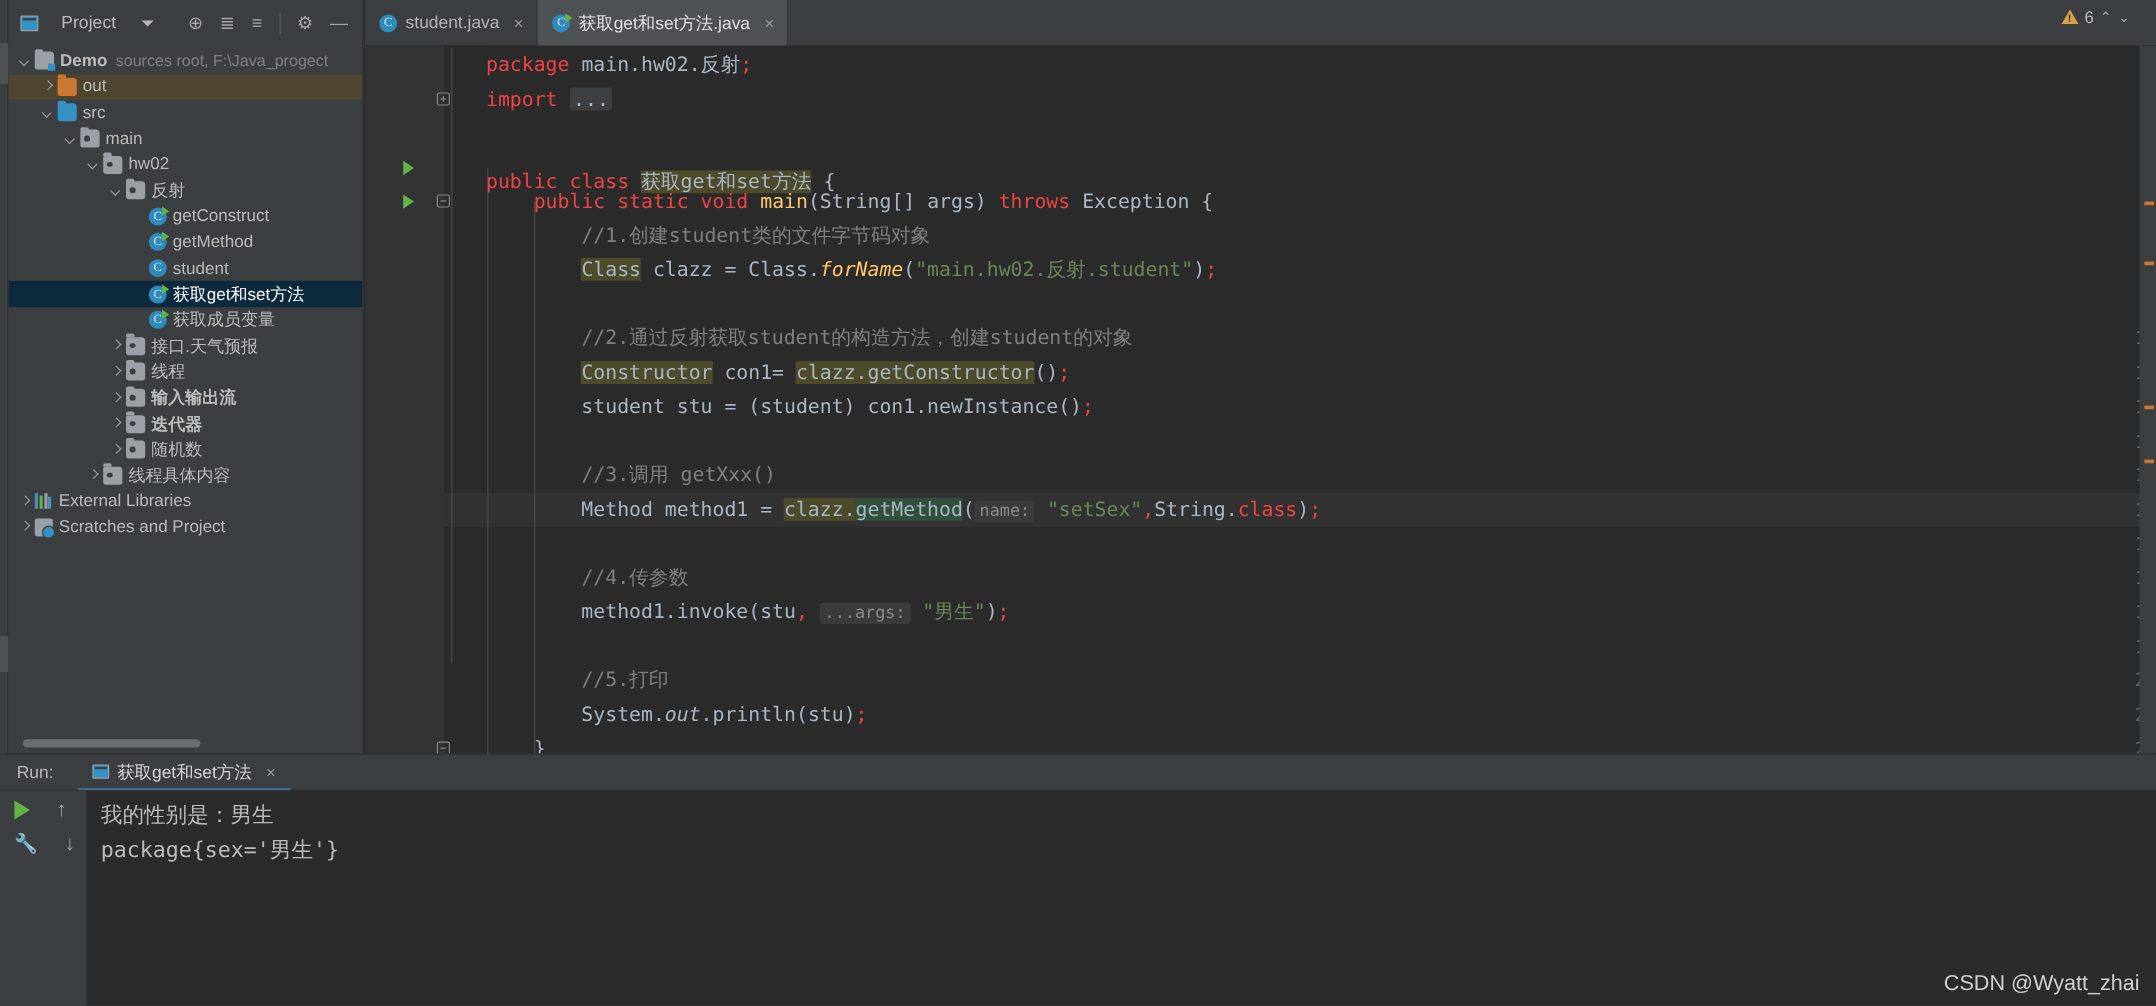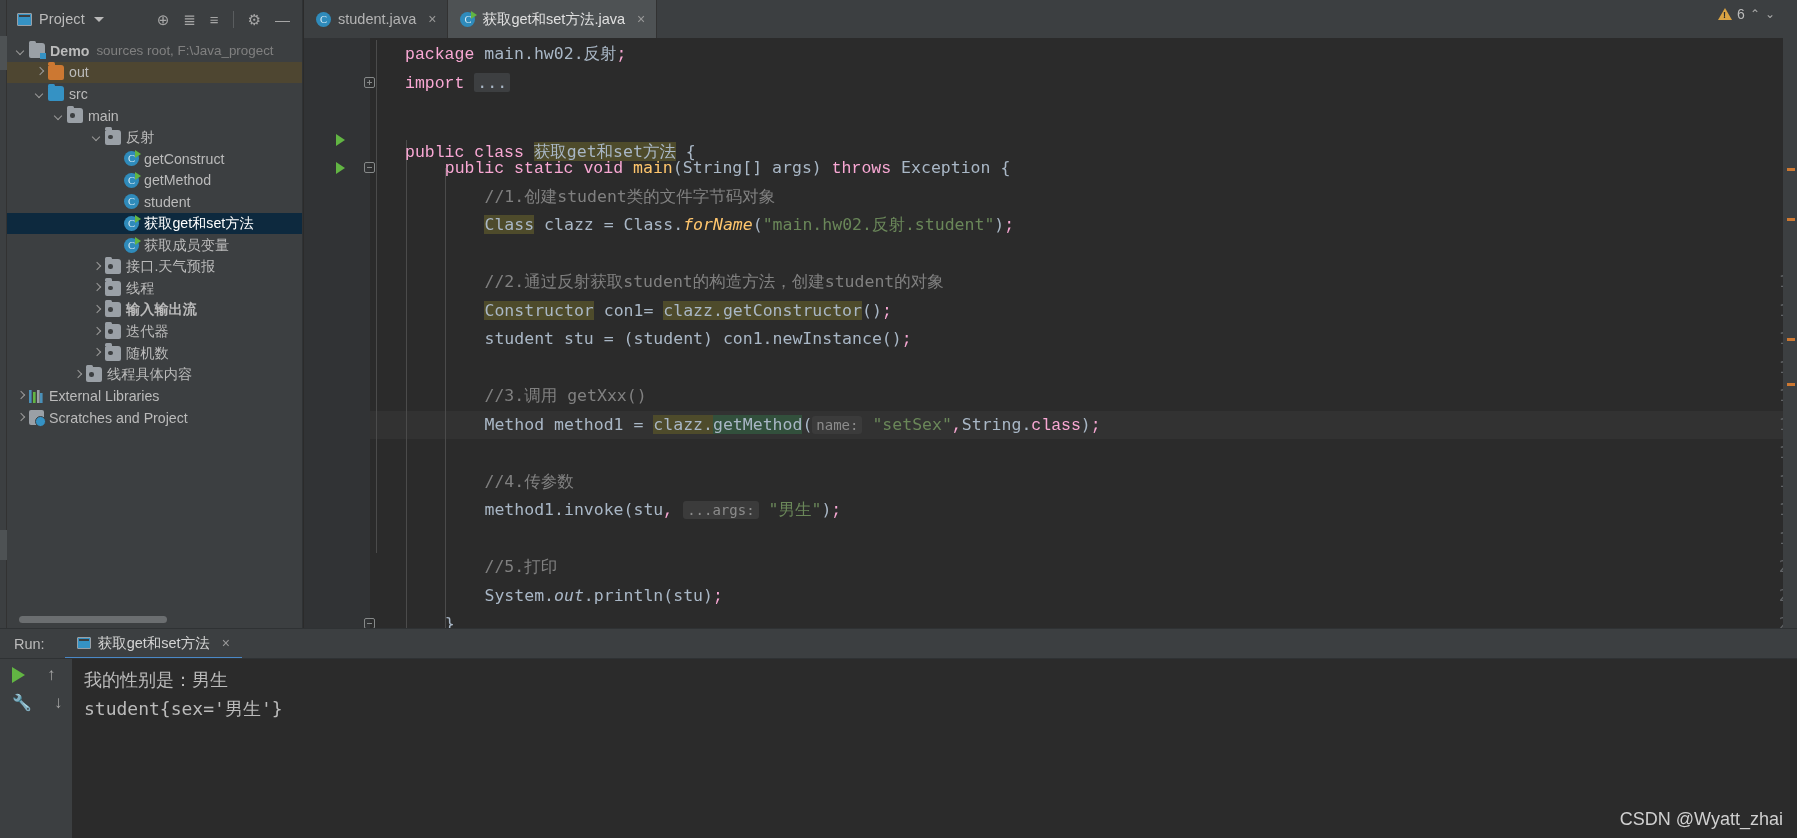--- a/index.html
+++ b/index.html
@@ -31,21 +31,21 @@
   
   .sidebar {
     position: absolute; left: 7px; top: 0;
     width: 296px; height: 628px;
     background: #3c3f41;
     border-right: 1px solid #2f3234;
     overflow: hidden;
   }
   .sb-header {
     height: 38px; display: flex; align-items: center;
-    padding-left: 10px; gap: 7px;
+    padding-left: 10px; gap: 19px;
     background: #3c3f41;
   }
   .sb-title {
     color: #bbbbbb; font-size: 14.5px; letter-spacing: .1px;
   }
   .proj-icon {
     width: 15px; height: 13px;
     border: 1.6px solid #9aa0a6;
     border-radius: 1px;
     background: #3592c4;
@@ -234,21 +234,21 @@
   }
   .cline {
     position: absolute; left: 0; height: 28.5px; line-height: 28.5px;
     white-space: pre; color: #a9b7c6;
   }
   .caretline {
     position: absolute; left: 66px; width: 1427px; height: 28.5px;
     background: #323232;
   }
   
-  .kw  { color: #f9a8d4; font-family: Liberation Mono, monospace; }
+  .kw  { color: #ef4444; }
   .str { color: #6a8759; }
   .cmt { color: #808080; }
   .mth { color: #ffc66d; }
   .sfi { color: #a9b7c6; font-style: italic; }
   .sfim{ color: #ffc66d; font-style: italic; }
   .hl  { background: #4e4b2b; }
   .hl2 { background: #32503c; }
   .hint{
     background:#3b3b3b; color:#8c8c8c; border-radius:3px;
     padding:1px 4px; font-size:14px;
@@ -380,20 +380,25 @@
         <div class="node" style="padding-left: 27px;">
           <span class="arrow down"></span>
           <span class="ic folder-blue"></span>
           <span>src</span>
         </div>
         <div class="node" style="padding-left: 46px;">
           <span class="arrow down"></span>
           <span class="ic folder-gray"></span>
           <span>main</span>
         </div>
+        <div class="node" style="padding-left: 65px;">
+          <span class="arrow down"></span>
+          <span class="ic folder-gray"></span>
+          <span>hw02</span>
+        </div>
         <div class="node" style="padding-left: 84px;">
           <span class="arrow down"></span>
           <span class="ic folder-gray"></span>
           <span>反射</span>
         </div>
         <div class="node" style="padding-left: 103px;">
           <span class="arrow none"></span>
           <span class="ic cls run">C</span>
           <span>getConstruct</span>
         </div>
@@ -425,21 +430,21 @@
         <div class="node" style="padding-left: 84px;">
           <span class="arrow right"></span>
           <span class="ic folder-gray"></span>
           <span>线程</span>
         </div>
         <div class="node" style="padding-left: 84px; font-weight: bold;">
           <span class="arrow right"></span>
           <span class="ic folder-gray"></span>
           <span>输入输出流</span>
         </div>
-        <div class="node" style="padding-left: 84px;">
+        <div class="node" style="padding-left: 84px; font-weight: bold;">
           <span class="arrow right"></span>
           <span class="ic folder-gray"></span>
           <span>迭代器</span>
         </div>
         <div class="node" style="padding-left: 84px;">
           <span class="arrow right"></span>
           <span class="ic folder-gray"></span>
           <span>随机数</span>
         </div>
         <div class="node" style="padding-left: 65px;">
@@ -560,18 +565,18 @@
         <span class="play-tri"></span>
         <span class="arr-up">↑</span>
       </div>
       <div class="run-side-row">
         <span class="wrench">🔧</span>
         <span class="arr-dn">↓</span>
       </div>
     </div>
     <div class="console" id="console">
         <div class="con-line">我的性别是：男生</div>
-        <div class="con-line">student{sex='男生'}</div>
+        <div class="con-line">package{sex='男生'}</div>
       </div>
     <div class="watermark">CSDN @Wyatt_zhai</div>
   </div>
 
 </div>
 
 </body></html>

